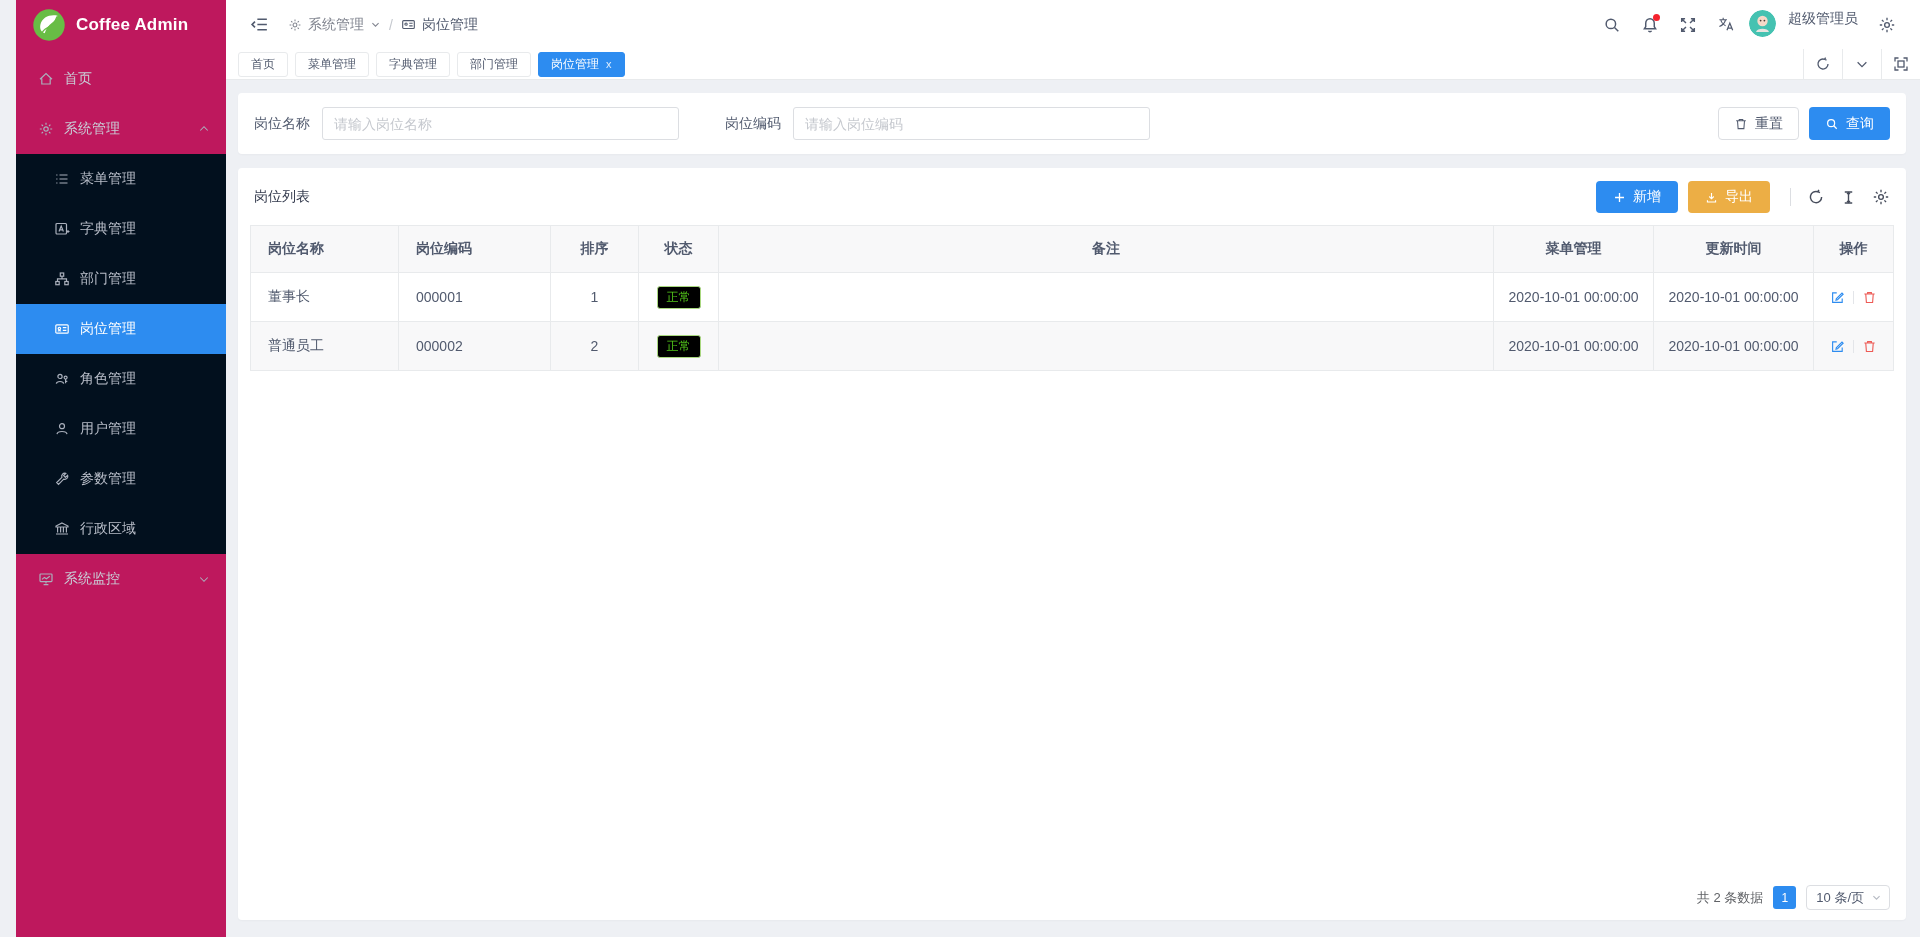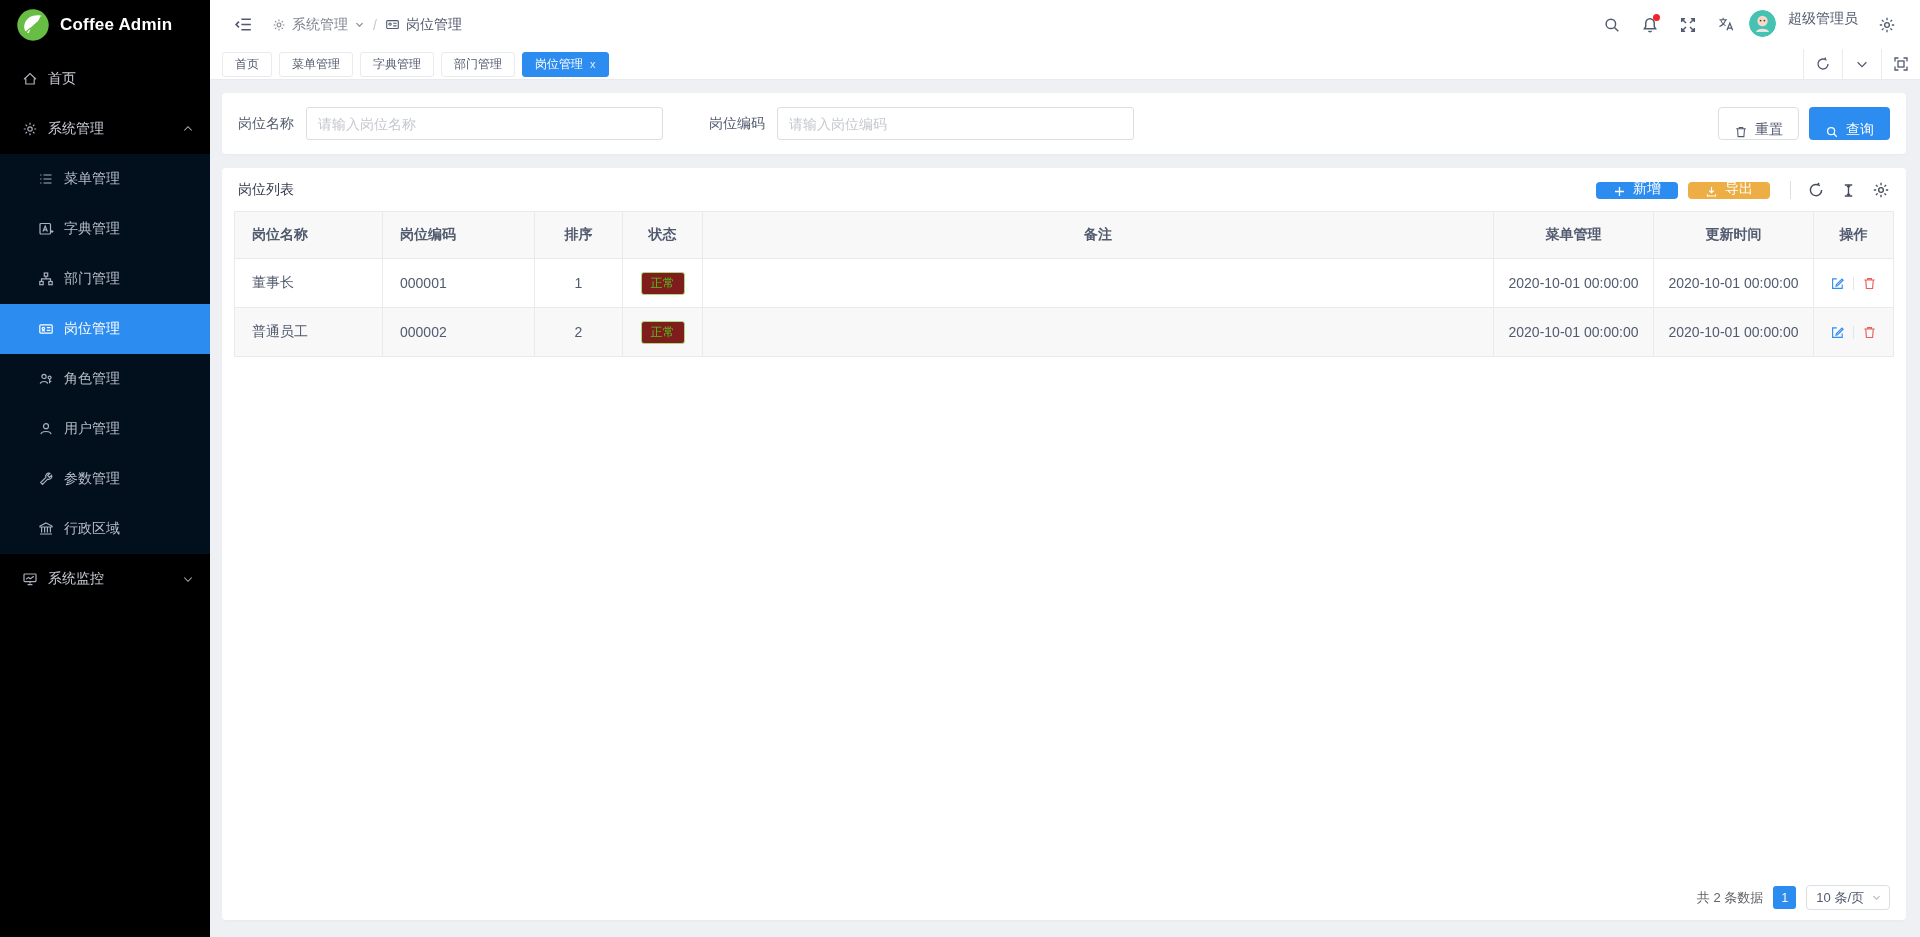--- a/index.html
+++ b/index.html
@@ -1,20 +1,20 @@
 <!DOCTYPE html>
 <html><head>
 <meta charset="utf-8">
 <style>
   * { margin:0; padding:0; box-sizing:border-box; }
   html,body { width:1920px; height:937px; overflow:hidden; font-family:"Liberation Sans","DejaVu Sans",sans-serif; }
   .app { display:flex; width:1920px; height:937px; background:#eef0f4; }
 
   
-  .sidebar { width:210px; height:937px; background:#000000; flex:none; display:flex; flex-direction:column; color:#cfd3dc; }
+  .sidebar { width:210px; height:937px; background:#be185d; flex:none; display:flex; flex-direction:column; color:#cfd3dc;margin-left:16px; }
   .logo { height:50px; display:flex; align-items:center; gap:10px; padding-left:16px; flex:none; }
   .logo-title { color:#ffffff; font-size:17px; font-weight:bold; letter-spacing:.2px; }
   .menu { flex:1; overflow:hidden; padding-top:4px; }
   .menu-item { height:50px; display:flex; align-items:center; gap:10px; padding-left:22px; font-size:14px; color:#c9cdd6; cursor:pointer; position:relative; }
   .menu-item .mi-icon { width:16px; height:16px; display:flex; align-items:center; justify-content:center; color:#aab0bc; }
   .menu-item .chev { position:absolute; right:16px; color:#aab0bc; }
   .submenu { background:#02101e; }
   .submenu .menu-item { padding-left:38px; color:#b9bec9; }
   .menu-item.active { background:#2d8cf0; color:#ffffff; }
   .menu-item.active .mi-icon { color:#ffffff; }
@@ -45,43 +45,43 @@
   .content { flex:1; padding:13px 14px 0 12px; overflow:hidden; display:flex; flex-direction:column; }
 
   
   .search-card { background:#fff; border-radius:4px; height:61px; display:flex; align-items:center; padding:0 16px; flex:none; box-shadow:0 1px 2px rgba(0,0,0,.03); }
   .form-item { display:flex; align-items:center; }
   .form-label { font-size:14px; color:#515a6e; margin-right:12px; white-space:nowrap; }
   .form-input { width:357px; height:33px; border:1px solid #dcdee2; border-radius:3px; padding:0 11px; font-size:14px; color:#515a6e; outline:none; font-family:inherit; }
   .form-input::placeholder { color:#c5c8ce; }
   .form-item + .form-item { margin-left:46px; }
   .search-actions { margin-left:auto; display:flex; gap:10px; }
-  .btn { height:33px; display:inline-flex; align-items:flex-end; justify-content:center; gap:7px; padding:0 15px; border-radius:4px; font-size:14px; cursor:pointer; border:1px solid transparent; background:#fff; font-family:inherit; }
+  .btn { height:33px; display:inline-flex; align-items:center; justify-content:center; gap:7px; padding:0 15px; border-radius:4px; font-size:14px; cursor:pointer; border:1px solid transparent; background:#fff; font-family:inherit; }
   .btn-default { border-color:#dcdee2; color:#515a6e; }
   .btn-primary { background:#2d8cf0; color:#fff; }
   .btn-warning { background:#ecae45; color:#fff; }
 
   
   .table-card { background:#fff; border-radius:4px; margin-top:14px; flex:none; height:752px; position:relative; display:flex; flex-direction:column; box-shadow:0 1px 2px rgba(0,0,0,.03); }
   .card-header { display:flex; align-items:center; padding:13px 16px 12px 16px; flex:none; }
   .card-title { font-size:14px; color:#333a4d; }
   .card-actions { margin-left:auto; display:flex; align-items:center; gap:10px; }
-  .btn-sm { height:17px; padding:0 16px; }
+  .btn-sm { height:32px; padding:0 16px; }
   .tool-divider { width:1px; height:18px; background:#dcdee2; margin:0 6px 0 10px; }
   .table-tools { display:flex; align-items:center; gap:15px; color:#464c5b; }
   .table-tools .t-icon { cursor:pointer; display:flex; align-items:center; }
 
   .table-wrap { padding:0 12px; flex:none; }
   table.grid { width:100%; border-collapse:collapse; table-layout:fixed; border:1px solid #e8eaec; }
   .grid th { background:#f8f8f9; height:47px; font-size:14px; color:#515a6e; font-weight:bold; border:1px solid #e8eaec; }
   .grid td { height:49px; font-size:14px; color:#515a6e; border:1px solid #e8eaec; background:#fff; }
   .grid tr.striped td { background:#f8f8f9; }
   .c-left { text-align:left; padding-left:17px; }
   .c-center { text-align:center; }
-  .tag-success { display:inline-block; padding:2px 9px; font-size:12px; color:#52c41a; background:#7f1d1d; border:1px solid #a9d87f; border-radius:3px; line-height:17px; }
+  .tag-success { display:inline-block; padding:2px 9px; font-size:12px; color:#52c41a; background:#000000; border:1px solid #a9d87f; border-radius:3px; line-height:17px; }
   .op-cell { display:flex; align-items:center; justify-content:center; gap:8px; }
   .op-edit { color:#2d8cf0; cursor:pointer; display:flex; }
   .op-del { color:#ed5b56; cursor:pointer; display:flex; }
   .op-sep { width:1px; height:13px; background:#e3e5e9; }
 
   .pagination { position:absolute; right:16px; bottom:10px; display:flex; align-items:center; gap:10px; font-size:13px; color:#606266; }
   .page-btn { min-width:23px; height:23px; background:#2d8cf0; color:#fff; border-radius:3px; display:flex; align-items:center; justify-content:center; font-size:12px; cursor:pointer; }
   .page-size { height:25px; border:1px solid #dcdee2; border-radius:4px; display:flex; align-items:center; padding:0 7px 0 9px; gap:7px; color:#515a6e; background:#fff; cursor:pointer; font-size:13px; }
   .page-size .chev { color:#b5b9c2; }
 

